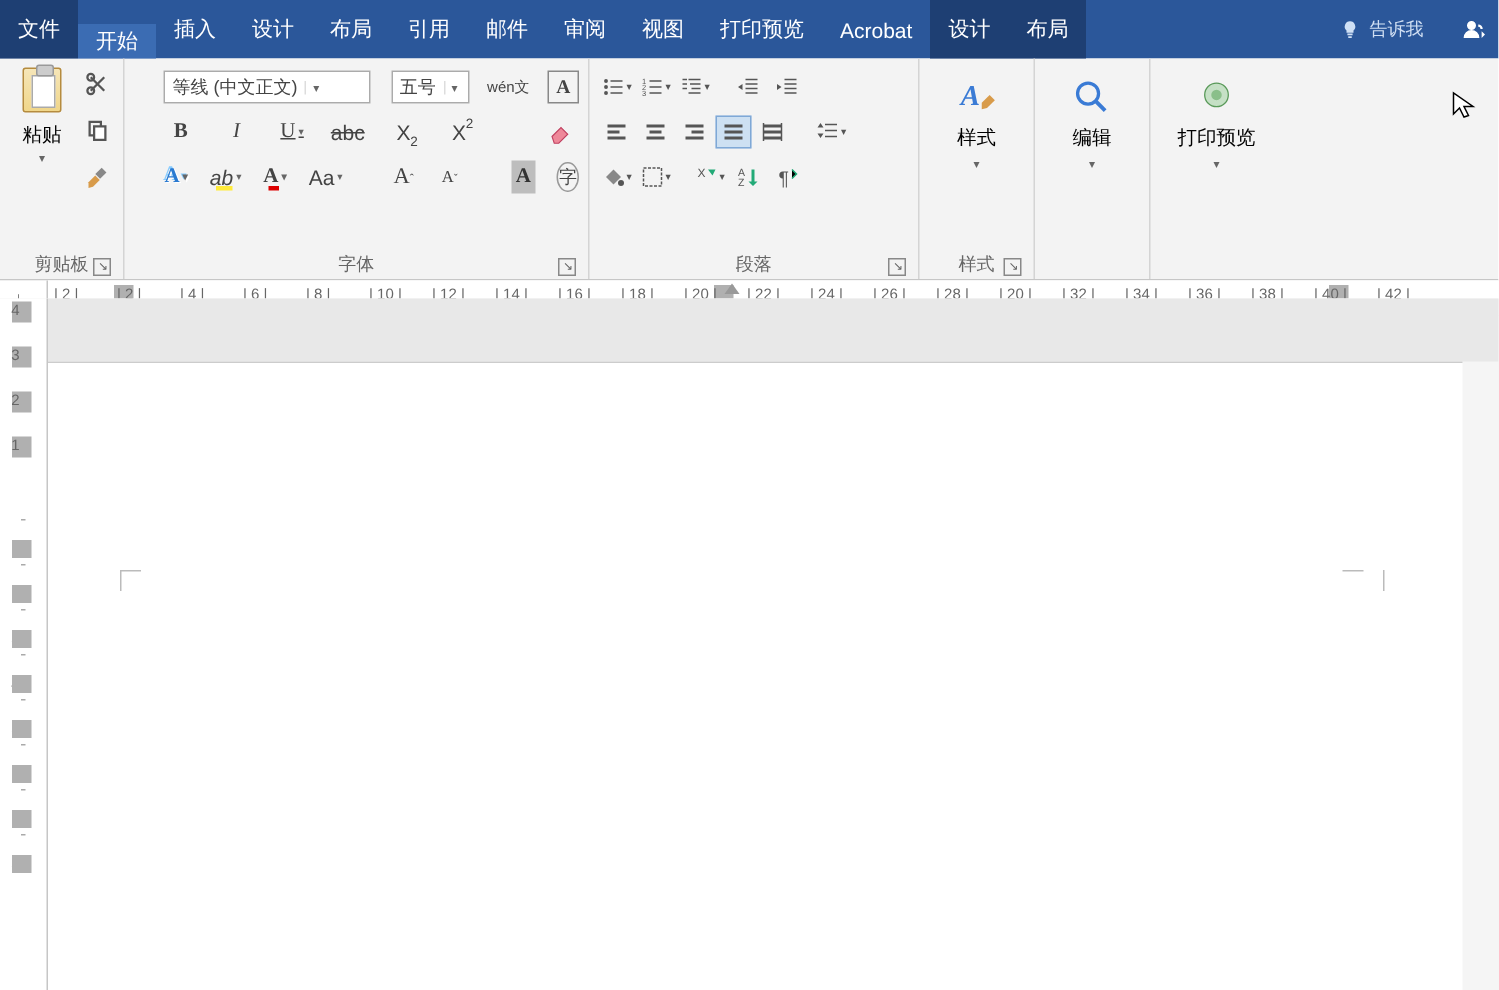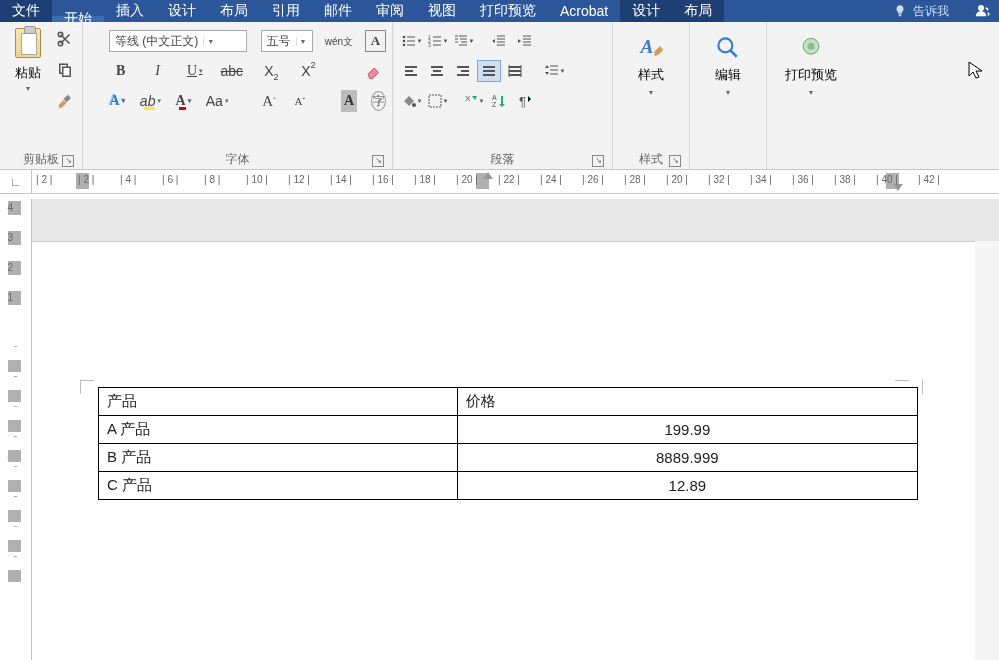--- a/index.html
+++ b/index.html
@@ -1,19 +1,19 @@
 <!DOCTYPE html>
 <html><head>
 <meta charset="utf-8">
 <style>
 * { box-sizing: border-box; margin: 0; padding: 0; }
 body { font-family: "Microsoft YaHei", Arial, sans-serif; font-size: 12px; overflow: hidden; background: #fff; }
 
 
-.menubar { background: #2b579a; height: 22px; display: flex; align-items: stretch; color: #fff; }
+.menubar { background: #2b579a; height: 39px; display: flex; align-items: stretch; color: #fff; }
 .menubar .tab { padding: 0 12px; display: flex; align-items: center; font-size: 14px; cursor: pointer; }
 .menubar .tab.file { background: #1e3f73; }
 .menubar .tab.active { background: #3b6cb3; margin-top: 16px; }
 .menubar .spacer { flex: 1; }
 .menubar .tellme { display: flex; align-items: center; gap: 6px; padding: 0 14px; color: #d0dff3; }
 .menubar .tellme svg { width: 14px; height: 14px; }
 .menubar .share { width: 36px; display: flex; align-items: center; justify-content: center; }
 
 
 .ribbon { background: #f3f3f3; border-bottom: 1px solid #c6c6c6; height: 148px; display: flex; }
@@ -452,34 +452,14 @@
       <div class="dseg" style="top: 371px; height: 12px;"></div>
     </div>
   <div class="canvas">
     <div class="greytop"></div>
     <div class="page">
       <div class="margin-tl"></div>
         <div class="margin-tl2"></div>
       <div class="margin-tr1"></div>
         <div class="margin-tr2"></div>
     </div>
-    <table class="doc-table">
-      <tbody>
-          <tr>
-            <td>产品</td>
-            <td>价格</td>
-          </tr>
-      <tr>
-            <td>A 产品</td>
-            <td class="c">199.99</td>
-          </tr>
-      <tr>
-            <td>B 产品</td>
-            <td class="c">8889.999</td>
-          </tr>
-      <tr>
-            <td>C 产品</td>
-            <td class="c">12.89</td>
-          </tr>
-    </tbody>
-      </table>
   </div>
 </div>
 
 </body></html>

